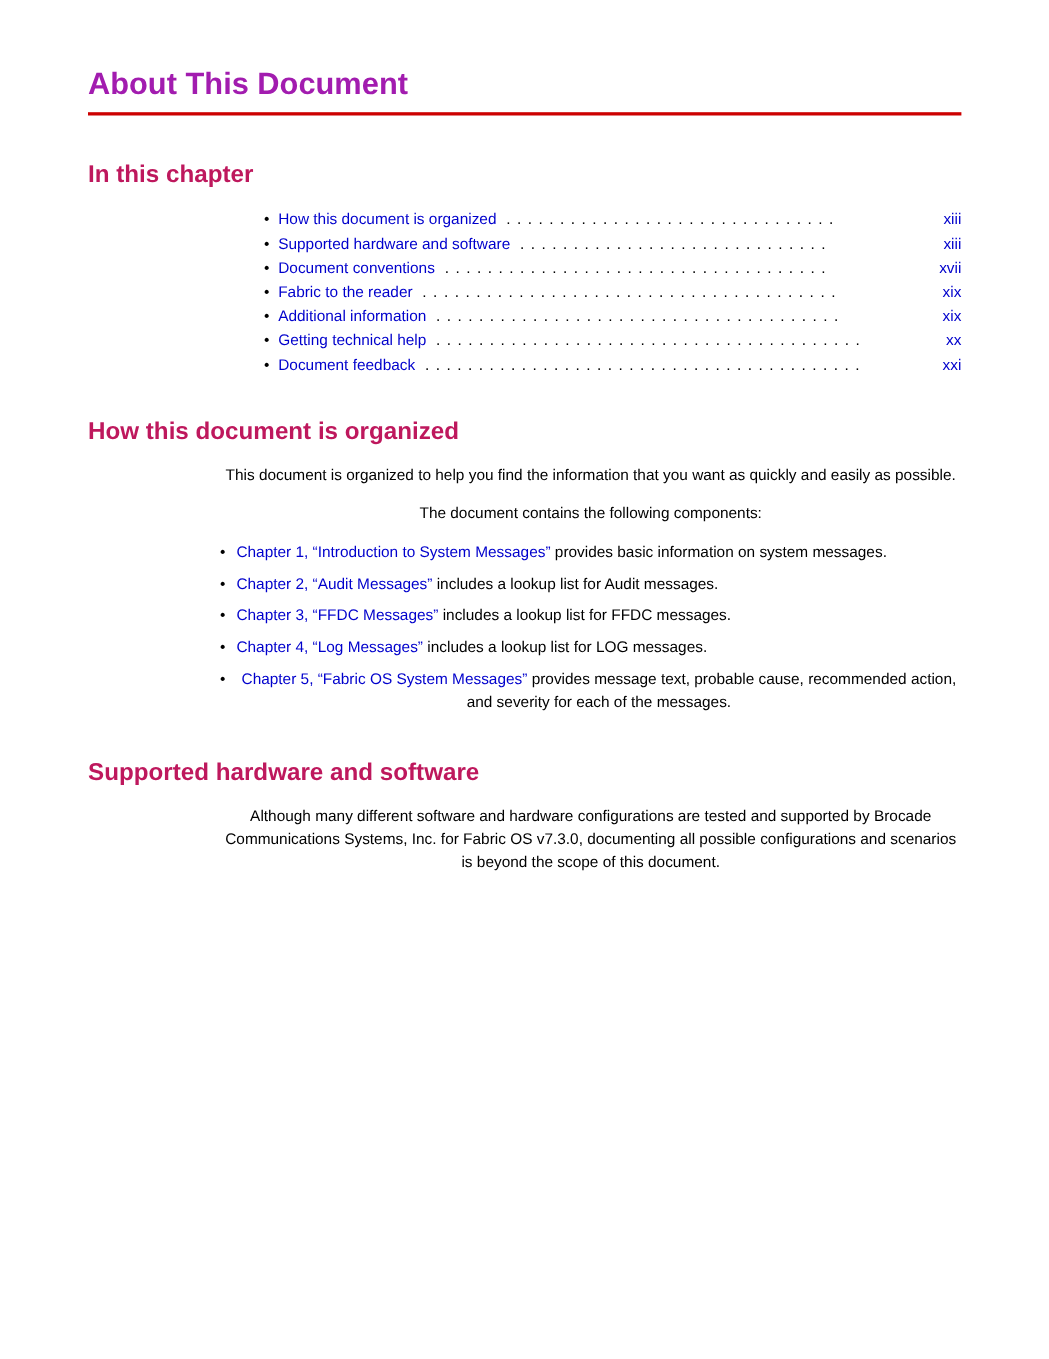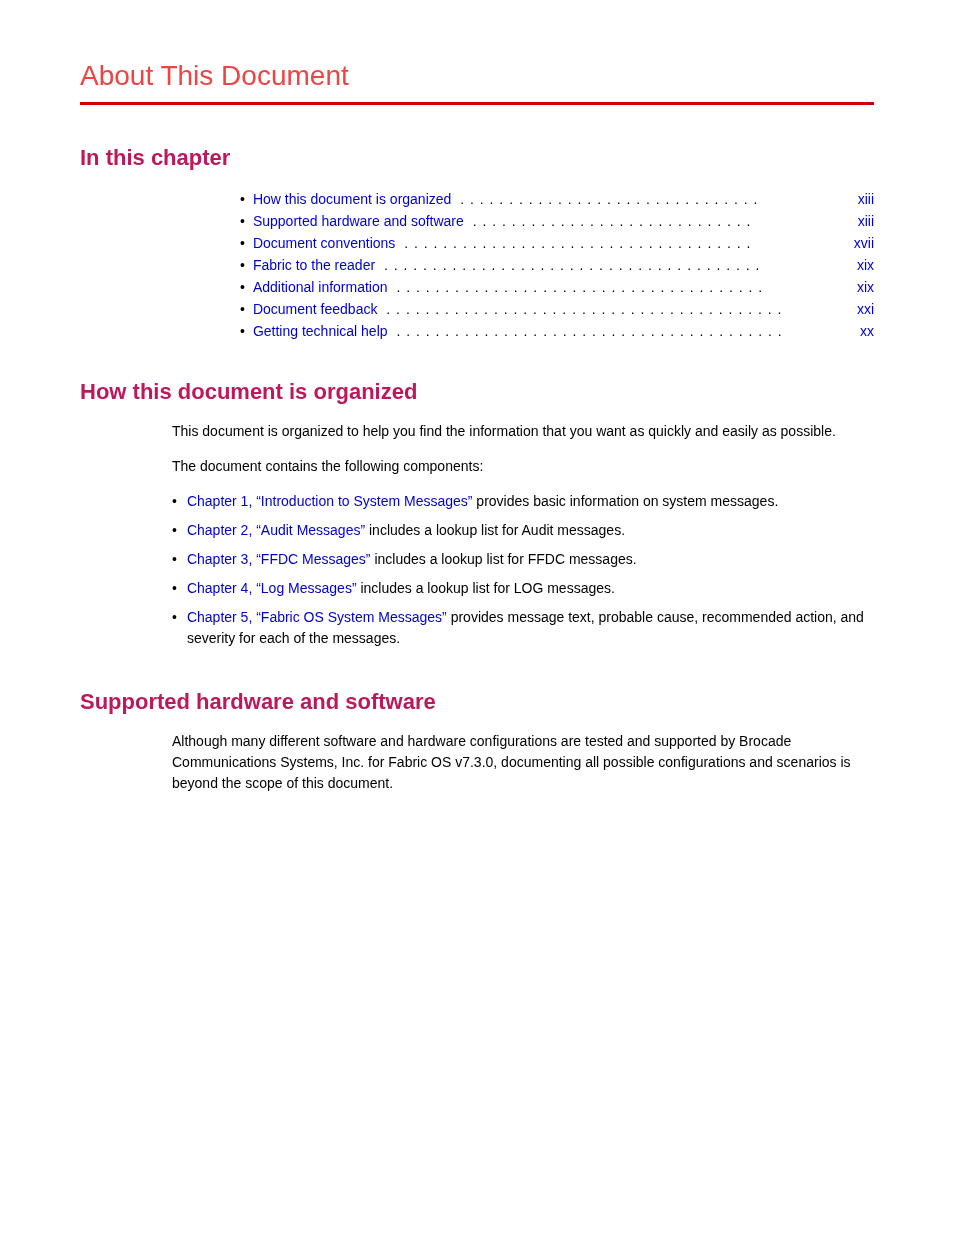--- a/index.html
+++ b/index.html
@@ -13,22 +13,22 @@
       font-size: 14px;
       color: #000;
       background: #fff;
       width: 954px;
       min-height: 1235px;
       padding: 60px 80px 60px 80px;
     }
 
     .page-title {
       font-size: 28px;
-      font-weight: normal;
-      color: #ef4444;
+      font-weight: bold;
+      color: #a21caf;
       margin-bottom: 10px;
       font-family: Arial, Helvetica, sans-serif;
     }
 
     .red-rule {
       height: 3px;
       background-color: #cc0000;
       margin-bottom: 40px;
     }
 
@@ -92,21 +92,22 @@
 
     .content-section {
       margin-bottom: 40px;
     }
 
     .content-section .section-title {
       margin-bottom: 16px;
     }
 
     .content-body {
-      margin-left: 92px;
+      margin-left: 120px;
+      text-align: center;
     }
 
     .content-body p {
       margin-bottom: 14px;
       line-height: 1.5;
       color: #000;
     }
 
     .content-body ul {
       list-style: none;
@@ -185,31 +186,31 @@
     <li>
       <a class="toc-link" href="#">
         <span class="toc-link-text">Additional information</span>
         <span class="toc-dots">&nbsp;. . . . . . . . . . . . . . . . . . . . . . . . . . . . . . . . . . . . . .</span>
         <span class="toc-page">xix</span>
       </a>
     </li>
 
     <li>
       <a class="toc-link" href="#">
+        <span class="toc-link-text">Getting technical help</span>
+        <span class="toc-dots">&nbsp;. . . . . . . . . . . . . . . . . . . . . . . . . . . . . . . . . . . . . . . .</span>
+        <span class="toc-page">xx</span>
+      </a>
+    </li>
+
+    <li>
+      <a class="toc-link" href="#">
         <span class="toc-link-text">Document feedback</span>
         <span class="toc-dots">&nbsp;. . . . . . . . . . . . . . . . . . . . . . . . . . . . . . . . . . . . . . . . .</span>
         <span class="toc-page">xxi</span>
-      </a>
-    </li>
-
-    <li>
-      <a class="toc-link" href="#">
-        <span class="toc-link-text">Getting technical help</span>
-        <span class="toc-dots">&nbsp;. . . . . . . . . . . . . . . . . . . . . . . . . . . . . . . . . . . . . . . .</span>
-        <span class="toc-page">xx</span>
       </a>
     </li>
 
   </ul>
 </div>
 
 <div class="content-section">
   <h2 class="section-title">How this document is organized</h2>
   <div class="content-body">
     <p>This document is organized to help you find the information that you want as quickly and easily as possible.</p>

